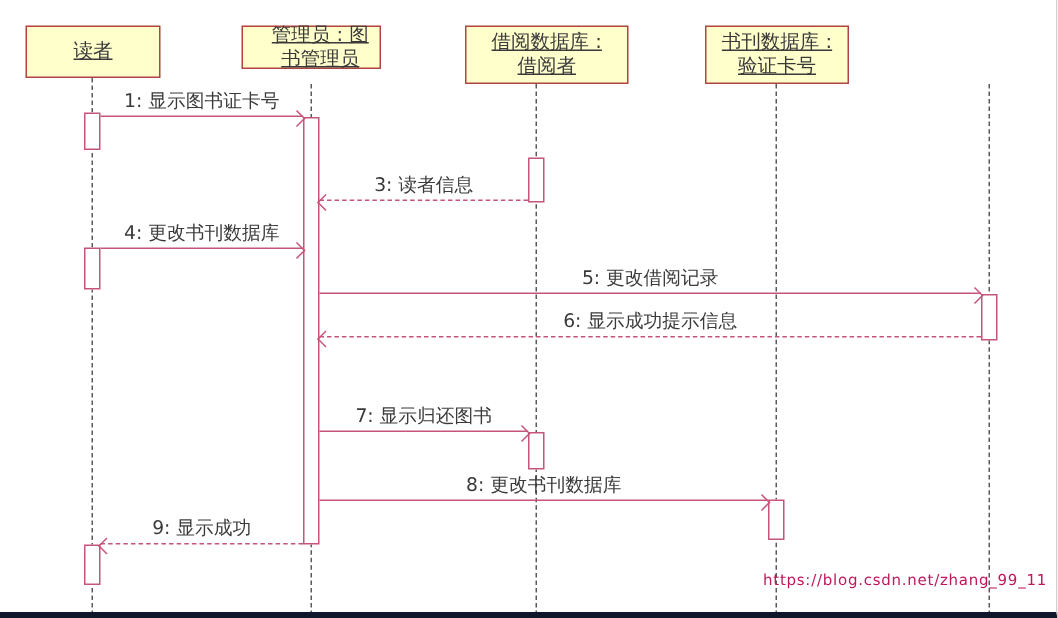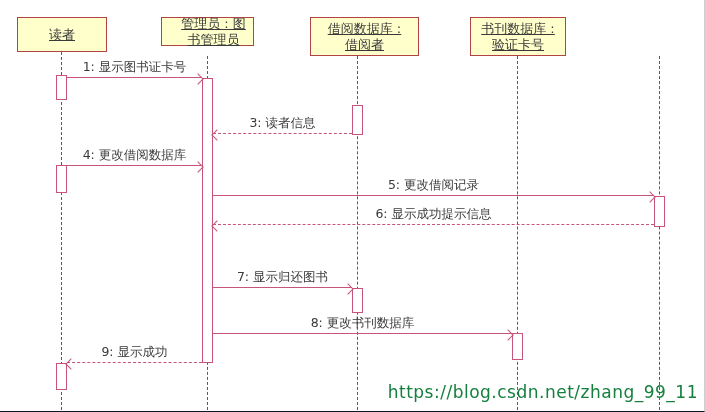--- a/index.html
+++ b/index.html
@@ -1,19 +1,19 @@
 <!DOCTYPE html>
 <html><head>
 <meta charset="utf-8">
 <style>
   html,body{margin:0;padding:0;background:#ffffff;}
   body{font-family:"DejaVu Sans","Liberation Sans",sans-serif;}
   .canvas{
     position:relative;width:705px;height:412px;background:#ffffff;
-    border-right:1px solid #cfcfcf;border-bottom:1px solid #0f172a;
+    border-right:1px solid #cfcfcf;border-bottom:4px solid #0f172a;
     overflow:hidden;box-sizing:border-box;
   }
   .actor-box{
     position:absolute;box-sizing:border-box;
     background:#ffffcc;border:1.5px solid #b04343;
     display:flex;flex-direction:column;align-items:center;justify-content:center;
     color:#3a3a3a;font-size:13px;line-height:16px;font-weight:500;
   }
   .actor-box span{text-decoration:underline;white-space:nowrap;}
   .lifeline{
@@ -33,21 +33,21 @@
     position:absolute;left:0;right:0;bottom:2px;text-align:center;
     color:#3a3a3a;font-size:12.5px;white-space:nowrap;
   }
   .arrowhead{
     position:absolute;width:8px;height:8px;box-sizing:border-box;
     border-top:1.5px solid #c65579;border-right:1.5px solid #c65579;
   }
   .arrowhead.right{right:0;bottom:-4.5px;transform:rotate(45deg);transform-origin:center;}
   .arrowhead.left{left:0;bottom:-4.5px;transform:rotate(-135deg);transform-origin:center;}
   .watermark{
-    position:absolute;top:382px;right:6px;color:#15803d;font-size:17px;
+    position:absolute;top:382px;right:6px;color:#be185d;font-size:10px;
     letter-spacing:0.5px;white-space:nowrap;
   }
 </style>
 </head>
 <body>
 
 <div class="canvas">
 
   <div class="lifeline" style="left:61px;top:52px;height:358px;"></div>
   <div class="lifeline" style="left:207px;top:56px;height:354px;"></div>
@@ -87,21 +87,21 @@
   </div>
 
 
   <div class="message dashed" style="left:213px;top:115px;width:139px;">
     <div class="msg-label">3: 读者信息</div>
     <div class="msg-line"></div>
     <span class="arrowhead left"></span>
   </div>
 
   <div class="message solid" style="left:67px;top:147px;width:135px;">
-    <div class="msg-label">4: 更改借阅数据库</div>
+    <div class="msg-label">4: 更改书刊数据库</div>
     <div class="msg-line"></div>
     <span class="arrowhead right"></span>
   </div>
 
   <div class="message solid" style="left:213px;top:177px;width:441px;">
     <div class="msg-label">5: 更改借阅记录</div>
     <div class="msg-line"></div>
     <span class="arrowhead right"></span>
   </div>
 

